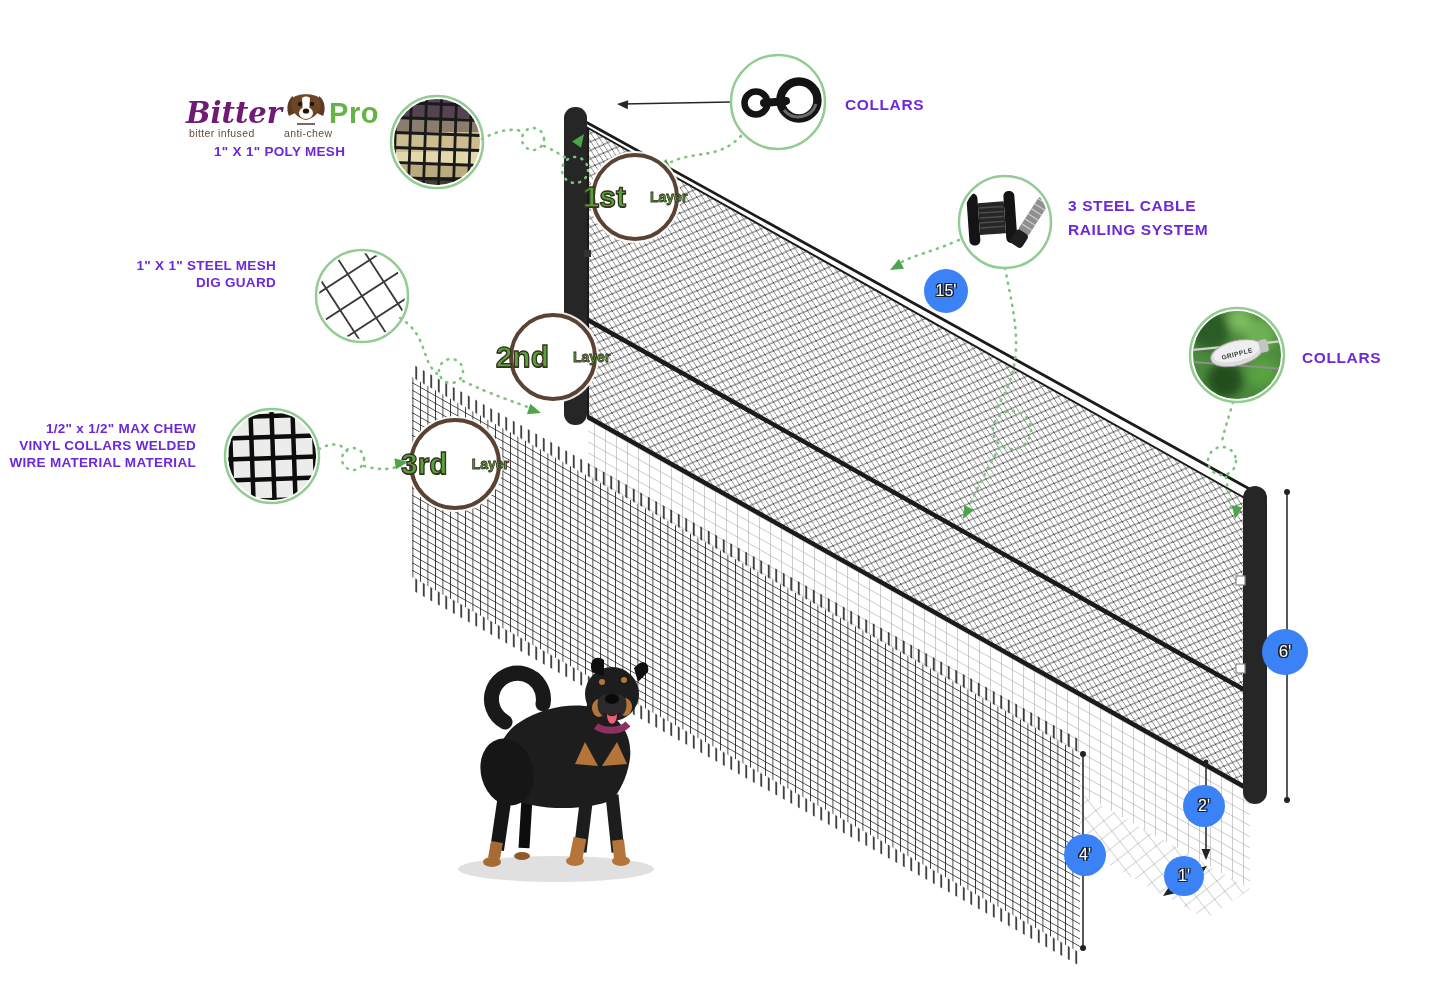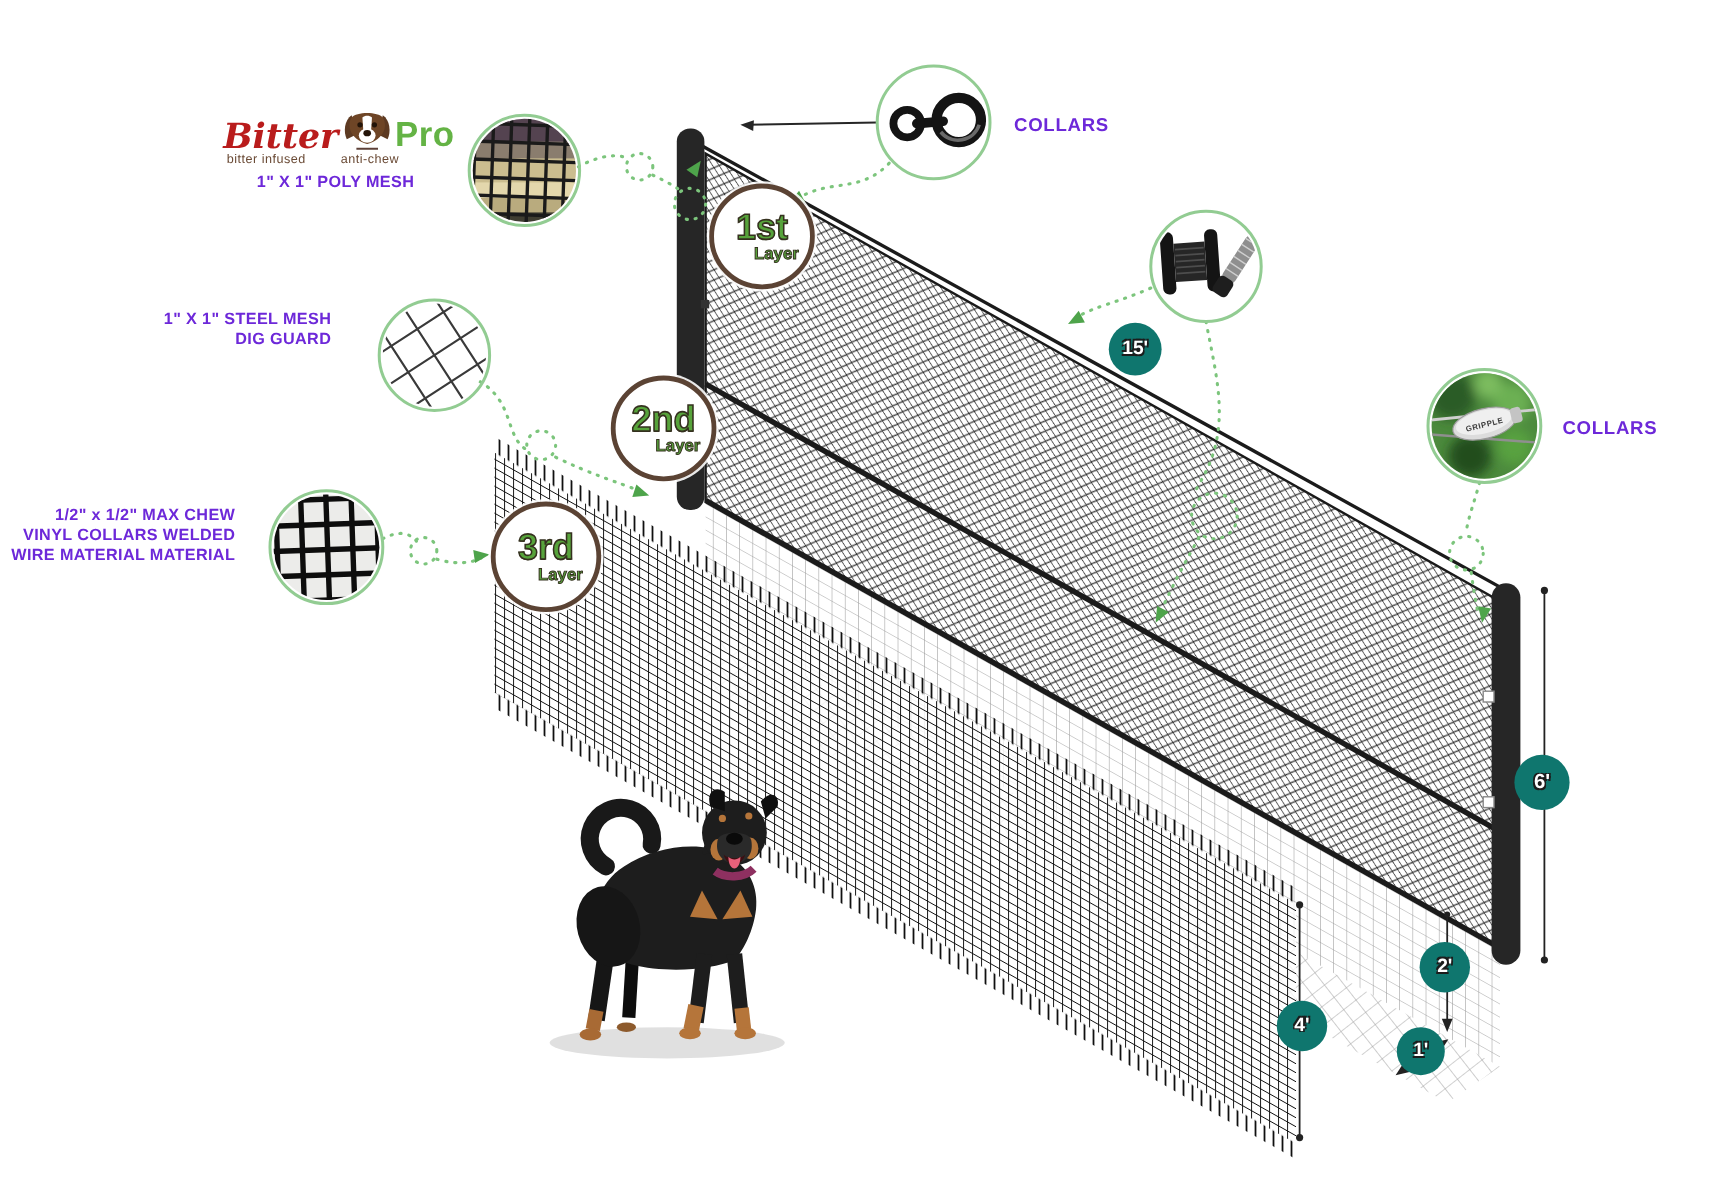--- a/index.html
+++ b/index.html
@@ -4,34 +4,34 @@
 <style>
   html,body{margin:0;padding:0;background:#fff;}
   .stage{position:relative;width:1440px;height:1000px;background:#ffffff;overflow:hidden;
          font-family:"Liberation Sans",sans-serif;}
   svg{position:absolute;left:0;top:0;}
   .lbl{position:absolute;font-weight:700;font-size:13.5px;color:#6d28d9;letter-spacing:.3px;line-height:17px;}
   .lbl.right{text-align:right;}
   .big{font-size:15.5px;letter-spacing:.6px;line-height:23.5px;}
   
   .logo-row{position:absolute;left:186px;top:92px;display:flex;align-items:flex-end;}
-  .logo-script{font-family:"DejaVu Serif",serif;font-style:italic;font-weight:800;font-size:29px;color:#b91c1c;line-height:30px;}
+  .logo-script{font-family:"DejaVu Serif",serif;font-style:italic;font-weight:800;font-size:29px;color:#701a75;line-height:30px;}
   .logo-sans{font-weight:700;font-size:29px;color:#64b345;line-height:30px;letter-spacing:.5px;}
   .logo-tag{position:absolute;font-weight:400;font-size:10.5px;color:#6a4a35;letter-spacing:.4px;}
   
   .layer-badge{position:absolute;box-sizing:border-box;border-radius:50%;background:#fff;
-      border:4.5px solid #5b4334;display:flex;flex-direction:column;align-items:center;justify-content:center;
+      border:4.5px solid #5b4334;display:flex;flex-direction:row;align-items:center;justify-content:center;
       box-shadow:0 0 0 2px rgba(255,255,255,.9);}
   .layer-num{font-weight:800;font-size:30px;line-height:28px;color:#57a33b;
       -webkit-text-stroke:1.3px #35311f;text-shadow:0 1px 0 #35311f;}
   .layer-word{font-weight:800;font-size:14px;line-height:15px;color:#57a33b;margin-left:24px;
       -webkit-text-stroke:.8px #35311f;}
   
-  .m-badge{position:absolute;box-sizing:border-box;border-radius:50%;background:#0f766e;
-      display:flex;align-items:center;justify-content:center;color:#fff;font-weight:700;font-size:16px;
+  .m-badge{position:absolute;box-sizing:border-box;border-radius:50%;background:#3b82f6;
+      display:flex;align-items:center;justify-content:center;color:#fff;font-weight:400;font-size:16px;
       text-shadow:-1.4px -1.4px 0 #1c1c1c,1.4px -1.4px 0 #1c1c1c,-1.4px 1.4px 0 #1c1c1c,1.4px 1.4px 0 #1c1c1c;text-align:center;}
 </style>
 </head>
 <body>
 
 <div class="stage">
 
 <svg width="1440" height="1000" viewBox="0 0 1440 1000">
   <defs>
     <pattern id="p-fine" width="8.5" height="8.5" patternUnits="userSpaceOnUse" patternTransform="skewY(29.4)">
@@ -308,20 +308,24 @@
 </div>
 
 <div class="lbl right" style="left:0px;top:420px;width:196px">
   <div>1/2" x 1/2" MAX CHEW</div>
   <div>VINYL COLLARS WELDED</div>
   <div>WIRE MATERIAL MATERIAL</div>
 </div>
 
 <div class="lbl big" style="left:845px;top:93px">COLLARS</div>
 
+<div class="lbl big" style="left:1068px;top:194px">
+  <div>3 STEEL CABLE</div>
+  <div>RAILING SYSTEM</div>
+</div>
 
 <div class="lbl big" style="left:1302px;top:346px">COLLARS</div>
 
 <div class="layer-badge" style="left:591px;top:153px;width:88px;height:88px">
   <span class="layer-num">1st</span>
   <span class="layer-word">Layer</span>
 </div>
 <div class="layer-badge" style="left:509px;top:313px;width:88px;height:88px">
   <span class="layer-num">2nd</span>
   <span class="layer-word">Layer</span>

